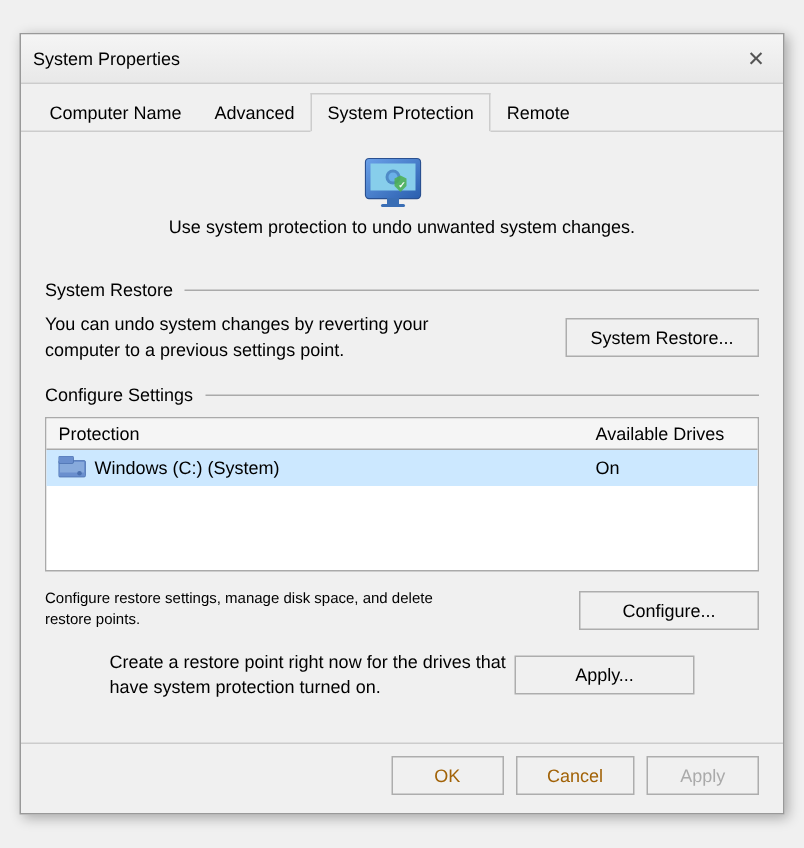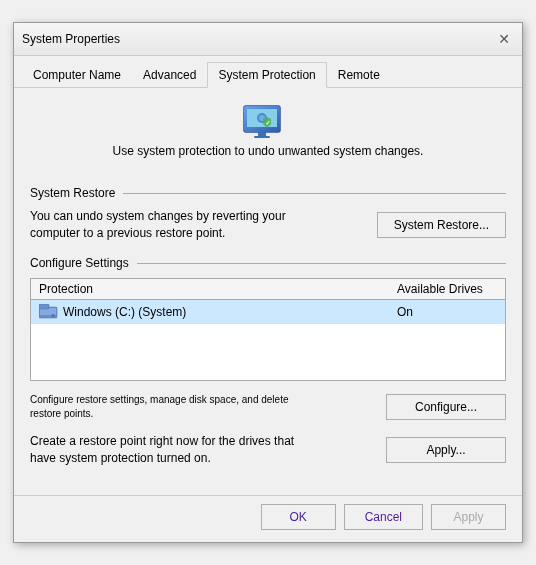--- a/index.html
+++ b/index.html
@@ -231,21 +231,21 @@
     .configure-text {
       font-size: 10px;
       color: #000;
       max-width: 270px;
       line-height: 1.4;
     }
 
     .create-row {
       display: flex;
       align-items: center;
-      justify-content: space-between;
+      justify-content: center;
       margin-bottom: 12px;
     }
 
     .create-text {
       font-size: 12px;
       color: #000;
       max-width: 270px;
       line-height: 1.4;
     }
 
@@ -256,21 +256,21 @@
       padding: 8px 16px 12px 16px;
       border-top: 1px solid #ccc;
     }
 
     .bottom-btn {
       padding: 5px 20px;
       font-size: 12px;
       background: #f0f0f0;
       border: 1px solid #adadad;
       cursor: pointer;
-      color: #4c1d95;
+      color: #a16207;
       min-width: 75px;
       text-align: center;
     }
 
     .bottom-btn:disabled {
       color: #aaa;
       cursor: default;
     }
 
     
@@ -321,21 +321,21 @@
           <path d="M30 22 L30 17 L26 15 L22 17 L22 22 L26 26 Z" fill="#4caf50" opacity="0.85"></path>
           <text x="24.5" y="23" font-size="6" fill="white" font-weight="bold">✓</text>
         </svg>
       </div>
       <div class="top-info-text">Use system protection to undo unwanted system changes.</div>
     </div>
 
     <div class="section">
       <div class="section-title">System Restore</div>
       <div class="system-restore-row">
-        <div class="system-restore-text">You can undo system changes by reverting your computer to a previous restore point.</div>
+        <div class="system-restore-text">You can undo system changes by reverting your computer to a previous settings point.</div>
         <button class="btn">System Restore...</button>
       </div>
     </div>
 
     <div class="protection-settings">
       <div class="section-title">Configure Settings</div>
       <div class="table-container">
         <div class="table-header">
           <div class="table-header-cell">Protection</div>
           <div class="table-header-cell">Available Drives</div>

